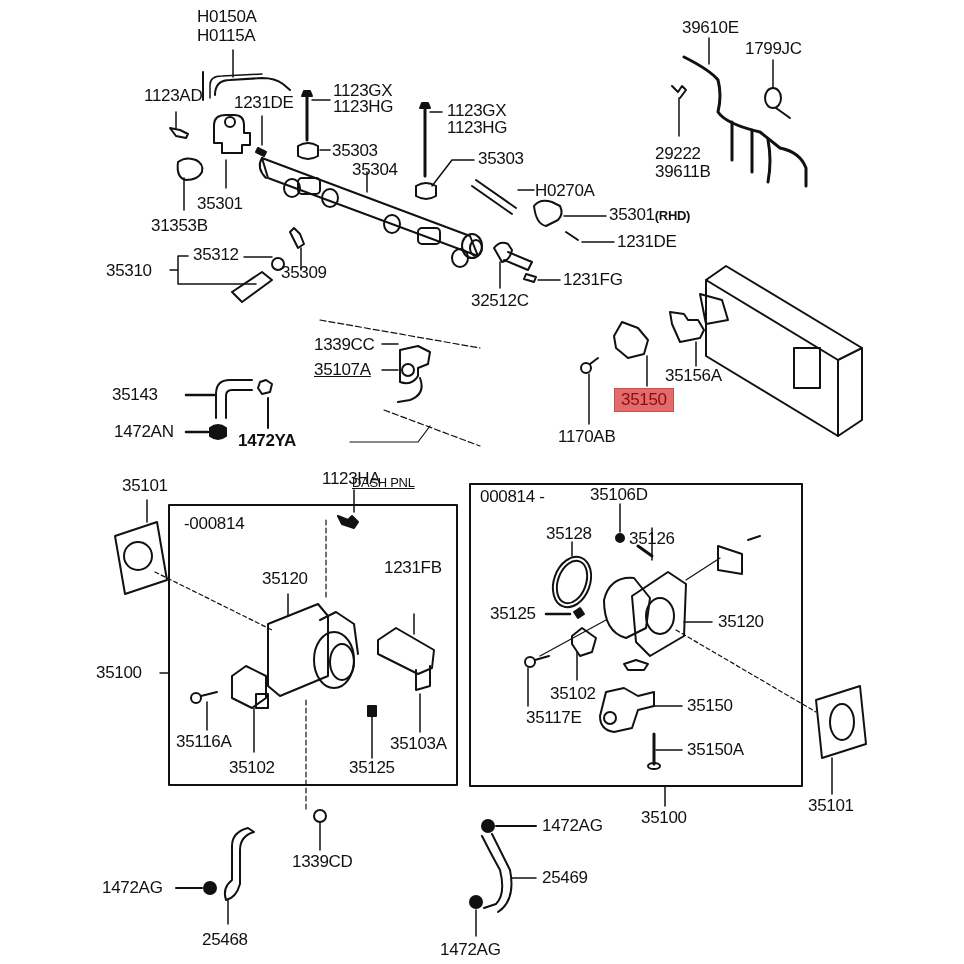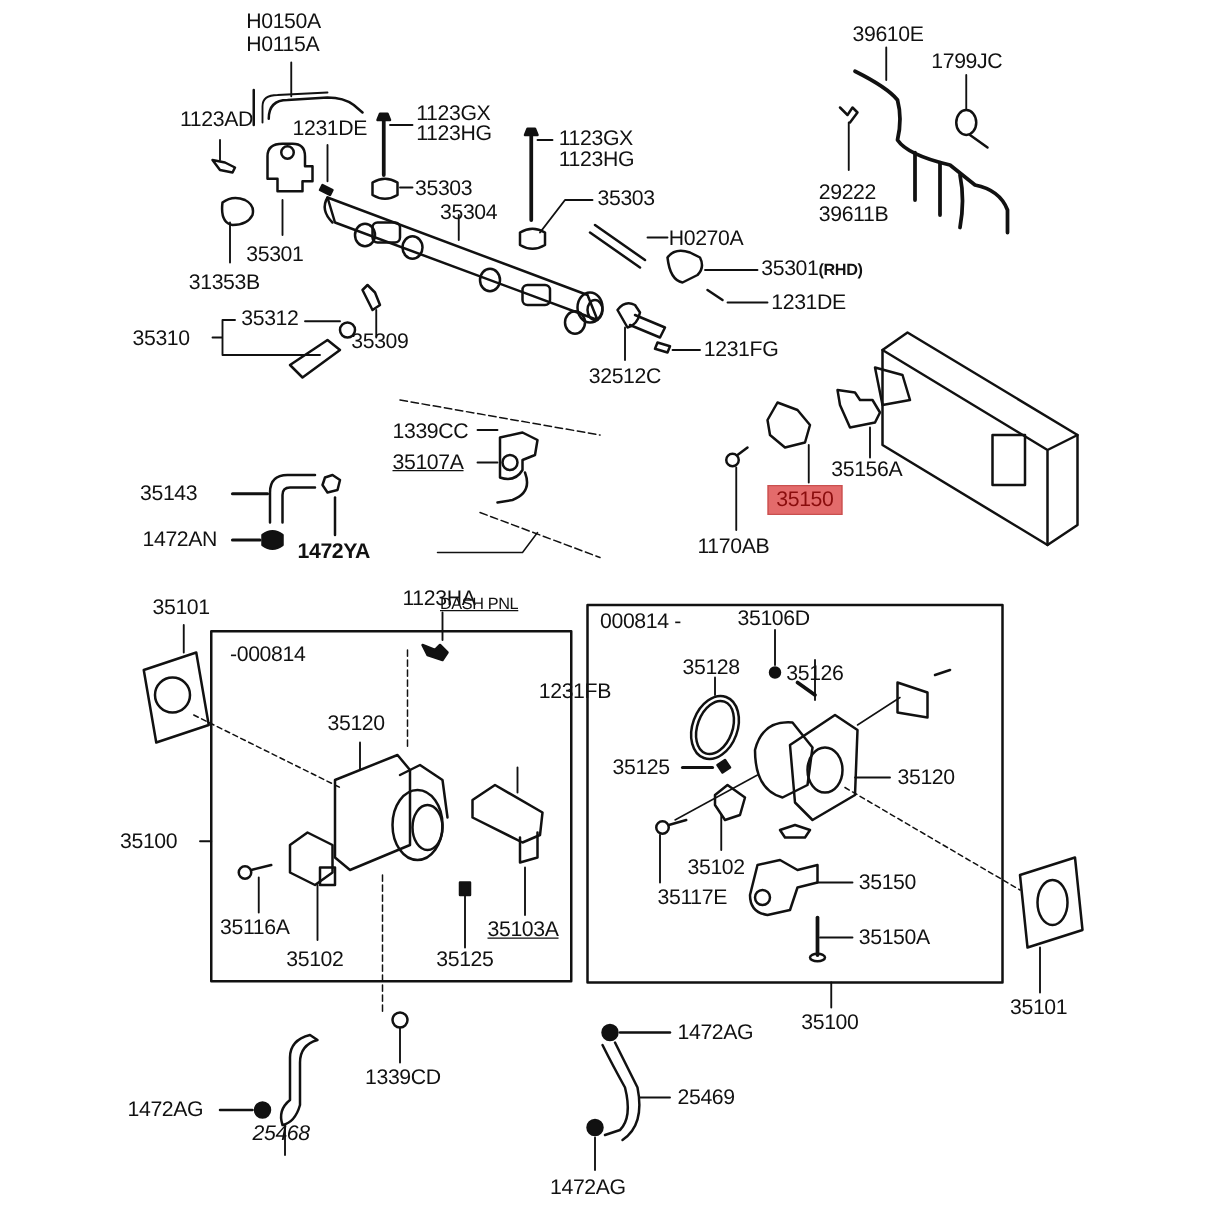--- a/index.html
+++ b/index.html
@@ -297,38 +297,38 @@
 <div class="lbl" style="left:114px;top:423px;">1472AN</div>
 <div class="lbl" style="left:238px;top:432px;font-weight:bold;">1472YA</div>
 <div class="lbl" style="left:665px;top:367px;">35156A</div>
 <div class="lbl hl" style="left:614px;top:388px;">35150</div>
 <div class="lbl" style="left:558px;top:428px;">1170AB</div>
 
 <div class="lbl" style="left:122px;top:477px;">35101</div>
 <div class="lbl" style="left:322px;top:470px;">1123HA</div>
 <div class="lbl" style="left:184px;top:515px;">-000814</div>
 <div class="lbl" style="left:262px;top:570px;">35120</div>
-<div class="lbl" style="left:384px;top:544px;margin-left:47px;">1231FB</div>
+<div class="lbl" style="left:384px;top:559px;">1231FB</div>
 <div class="lbl" style="left:96px;top:664px;">35100</div>
 <div class="lbl" style="left:176px;top:733px;">35116A</div>
 <div class="lbl" style="left:229px;top:759px;">35102</div>
 <div class="lbl" style="left:349px;top:759px;">35125</div>
-<div class="lbl" style="left:390px;top:735px;text-decoration:underline;">35103A</div>
+<div class="lbl" style="left:390px;top:735px;">35103A</div>
 <div class="lbl" style="left:292px;top:853px;text-align:center;">1339CD</div>
 
 <div class="lbl" style="left:480px;top:488px;">000814 -</div>
 <div class="lbl" style="left:590px;top:486px;">35106D</div>
 <div class="lbl" style="left:629px;top:510px;margin-top:20px;">35126</div>
 <div class="lbl" style="left:546px;top:525px;">35128</div>
 <div class="lbl" style="left:490px;top:605px;">35125</div>
 <div class="lbl" style="left:718px;top:613px;">35120</div>
 <div class="lbl" style="left:550px;top:685px;">35102</div>
 <div class="lbl" style="left:526px;top:709px;">35117E</div>
 <div class="lbl" style="left:687px;top:697px;">35150</div>
 <div class="lbl" style="left:687px;top:741px;">35150A</div>
 <div class="lbl" style="left:641px;top:809px;">35100</div>
 <div class="lbl" style="left:808px;top:797px;">35101</div>
 
 <div class="lbl" style="left:102px;top:879px;">1472AG</div>
-<div class="lbl" style="left:202px;top:898px;font-style:italic;">25468</div>
+<div class="lbl" style="left:202px;top:931px;">25468</div>
 <div class="lbl" style="left:542px;top:817px;">1472AG</div>
 <div class="lbl" style="left:542px;top:869px;">25469</div>
 <div class="lbl" style="left:440px;top:941px;">1472AG</div>
 
 </body></html>

